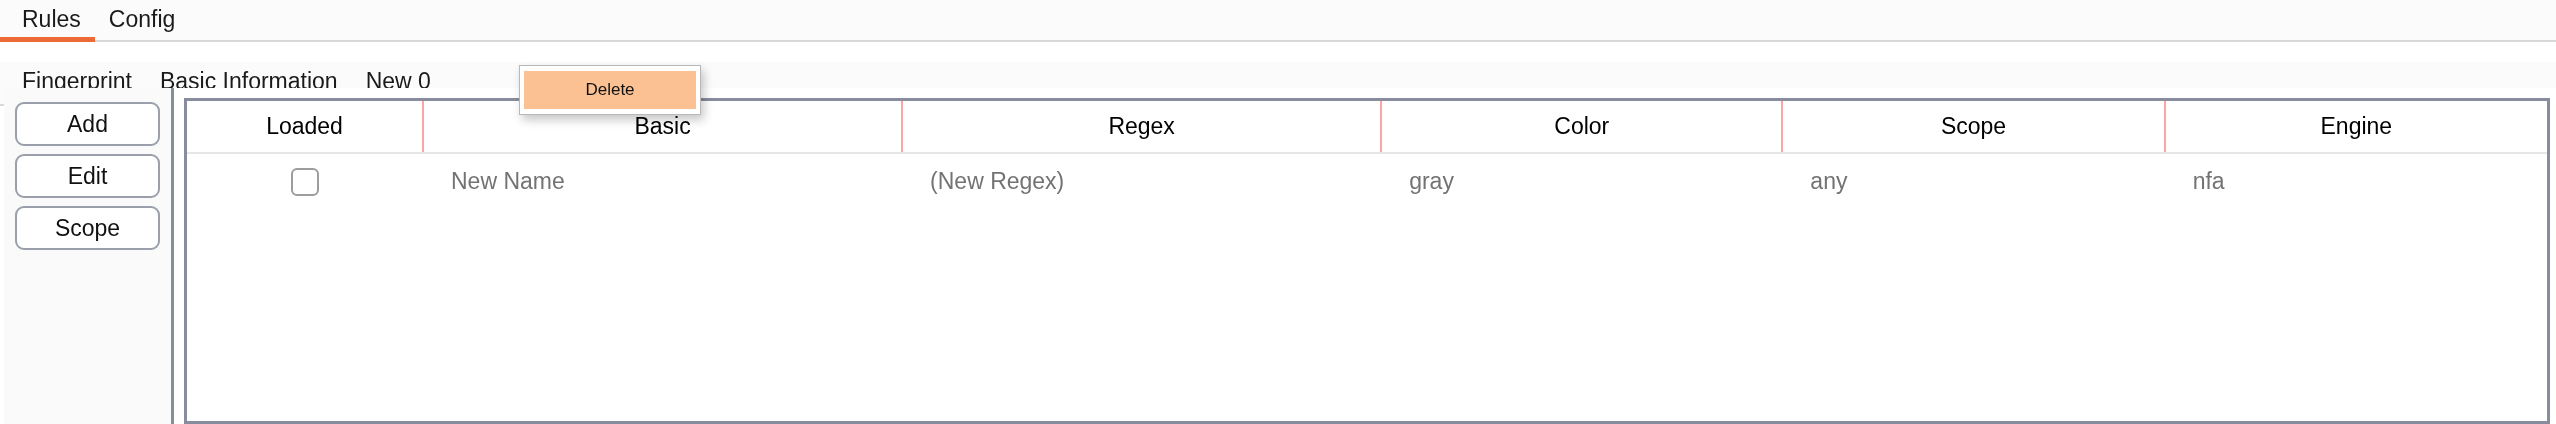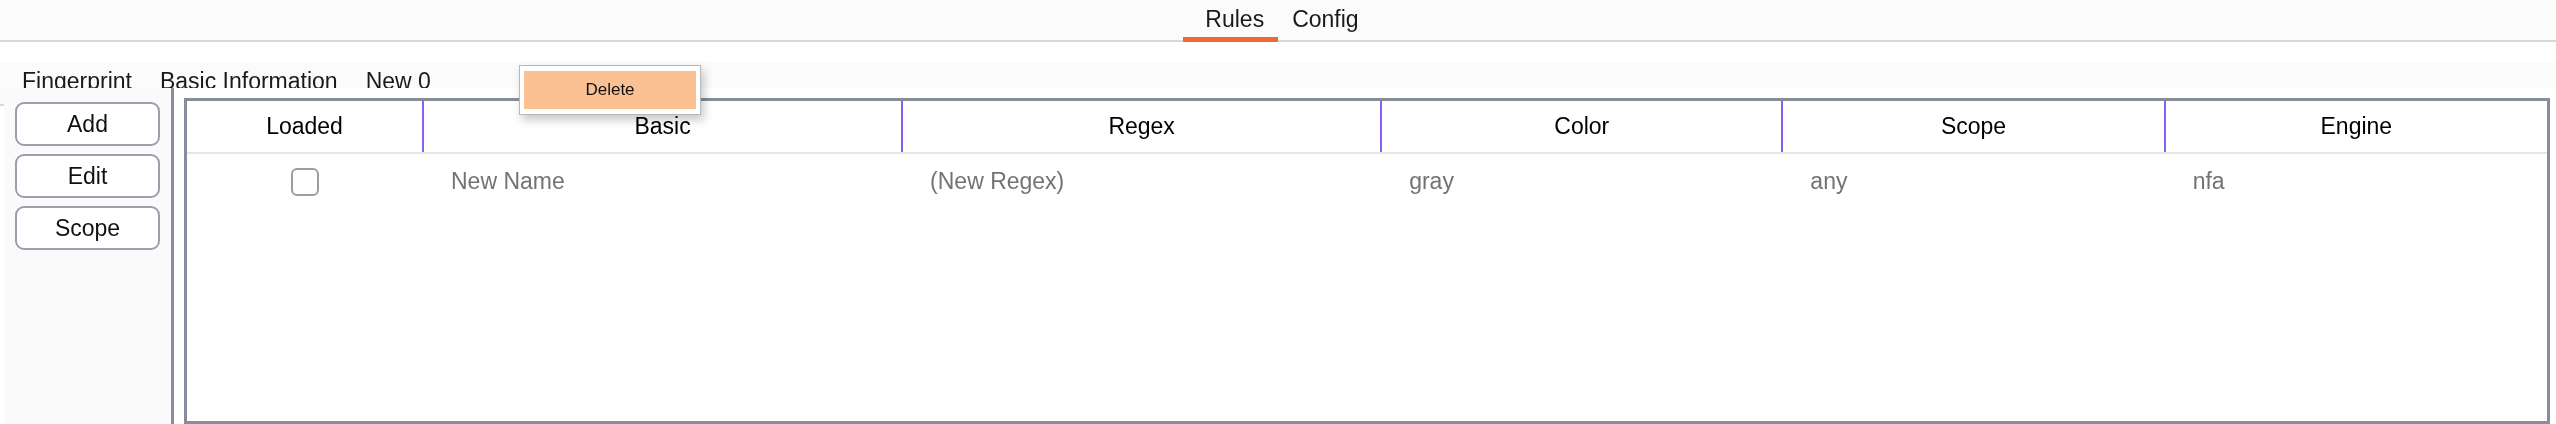--- a/index.html
+++ b/index.html
@@ -28,21 +28,20 @@
     position: relative;
     background: #fbfbfb;
     display: flex;
     align-items: flex-end;
     box-sizing: border-box;
   }
   .tabbar.primary {
     height: 42px;
     padding-left: 8px;
     border-bottom: 2px solid #d8d8d8;
-    justify-content: center;
   }
   .tabbar.secondary {
     height: 44px;
     padding-left: 8px;
     border-bottom: 2px solid #d8d8d8;
     margin-top: 20px;
   }
 
   .tab {
     position: relative;
@@ -120,21 +119,21 @@
     width: 100%;
     border-collapse: collapse;
     table-layout: fixed;
   }
   table.grid th {
     font-weight: normal;
     font-size: 23px;
     color: #000000;
     height: 52px;
     text-align: center;
-    border-right: 2px solid #8b5cf6;
+    border-right: 2px solid #fca5a5;
     border-bottom: 2px solid #e6e6e6;
     background: #ffffff;
     box-sizing: border-box;
   }
   table.grid th:last-child { border-right: none; }
 
   table.grid td {
     font-size: 23px;
     color: #737373;
     height: 56px;

